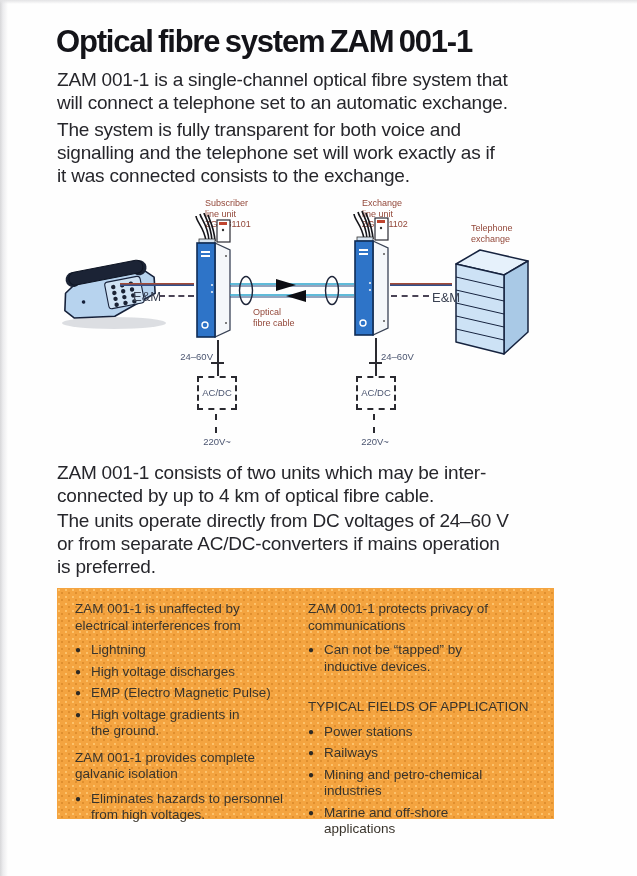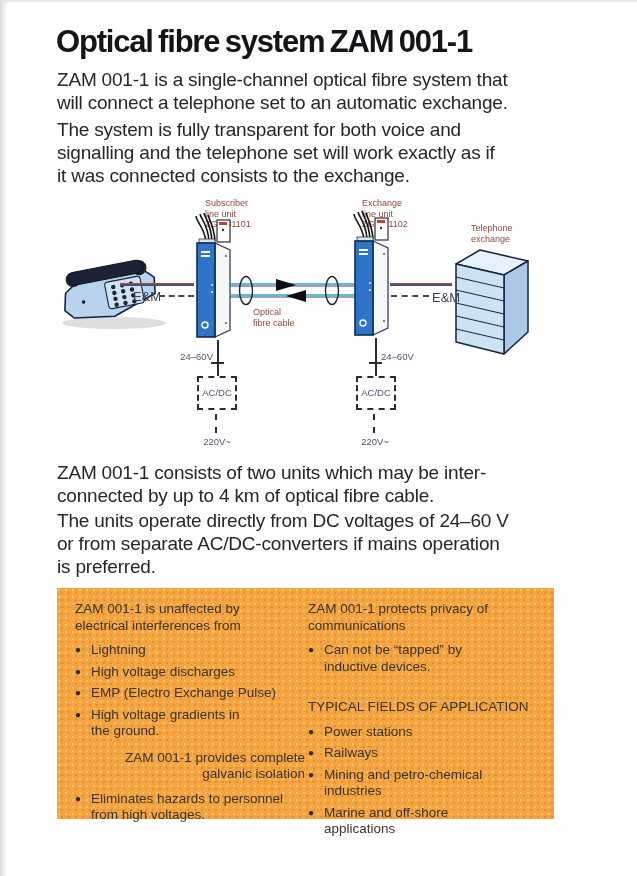--- a/index.html
+++ b/index.html
@@ -58,21 +58,21 @@
   
   .info-box{position:absolute;left:57px;top:588px;width:497px;height:231px;
         background-color:#f4a440;
         background-image:radial-gradient(circle at 2px 2px,#fdc26b 1.1px,rgba(0,0,0,0) 1.5px),
                          radial-gradient(circle at 5px 5px,#e08f2e 1.1px,rgba(0,0,0,0) 1.5px);
         background-size:7px 7px;}
   .col{position:absolute;top:13px;font-size:13.5px;line-height:16.5px;color:#39342c;}
   .col-left{left:18px;width:230px;}
   .col-right{left:251px;width:240px;}
   .bh{margin:0;}
-  .bh2{margin:10px 0 0 0;text-align:right;}
+  .bh2{margin:10px 0 0 0;}
   .bh-caps{margin:24px 0 0 0;}
   .info-box ul{margin:8px 0 0 0;padding:0;list-style:none;}
   .info-box li{position:relative;padding-left:16px;margin-top:5px;}
   .info-box li::before{content:"●";position:absolute;left:0;top:0;font-size:10px;color:#2e2a24;}
 </style>
 </head>
 <body>
 
 <div class="page">
   <div class="scan-edge"></div>
@@ -221,21 +221,21 @@
 or from separate AC/DC-converters if mains operation
 is preferred.</p>
 
   <div class="info-box">
     <div class="col col-left">
       <p class="bh" data-bind="info_box.left.heading1">ZAM 001-1 is unaffected by
 electrical interferences from</p>
       <ul>
         <li data-bind="info_box.left.bullets1.0">Lightning</li>
         <li data-bind="info_box.left.bullets1.1">High voltage discharges</li>
-        <li data-bind="info_box.left.bullets1.2">EMP (Electro Exchange Pulse)</li>
+        <li data-bind="info_box.left.bullets1.2">EMP (Electro Magnetic Pulse)</li>
         <li data-bind="info_box.left.bullets1.3">High voltage gradients in
 the ground.</li>
       </ul>
       <p class="bh bh2" data-bind="info_box.left.heading2">ZAM 001-1 provides complete
 galvanic isolation</p>
       <ul>
         <li data-bind="info_box.left.bullets2.0">Eliminates hazards to personnel
 from high voltages.</li>
       </ul>
     </div>

